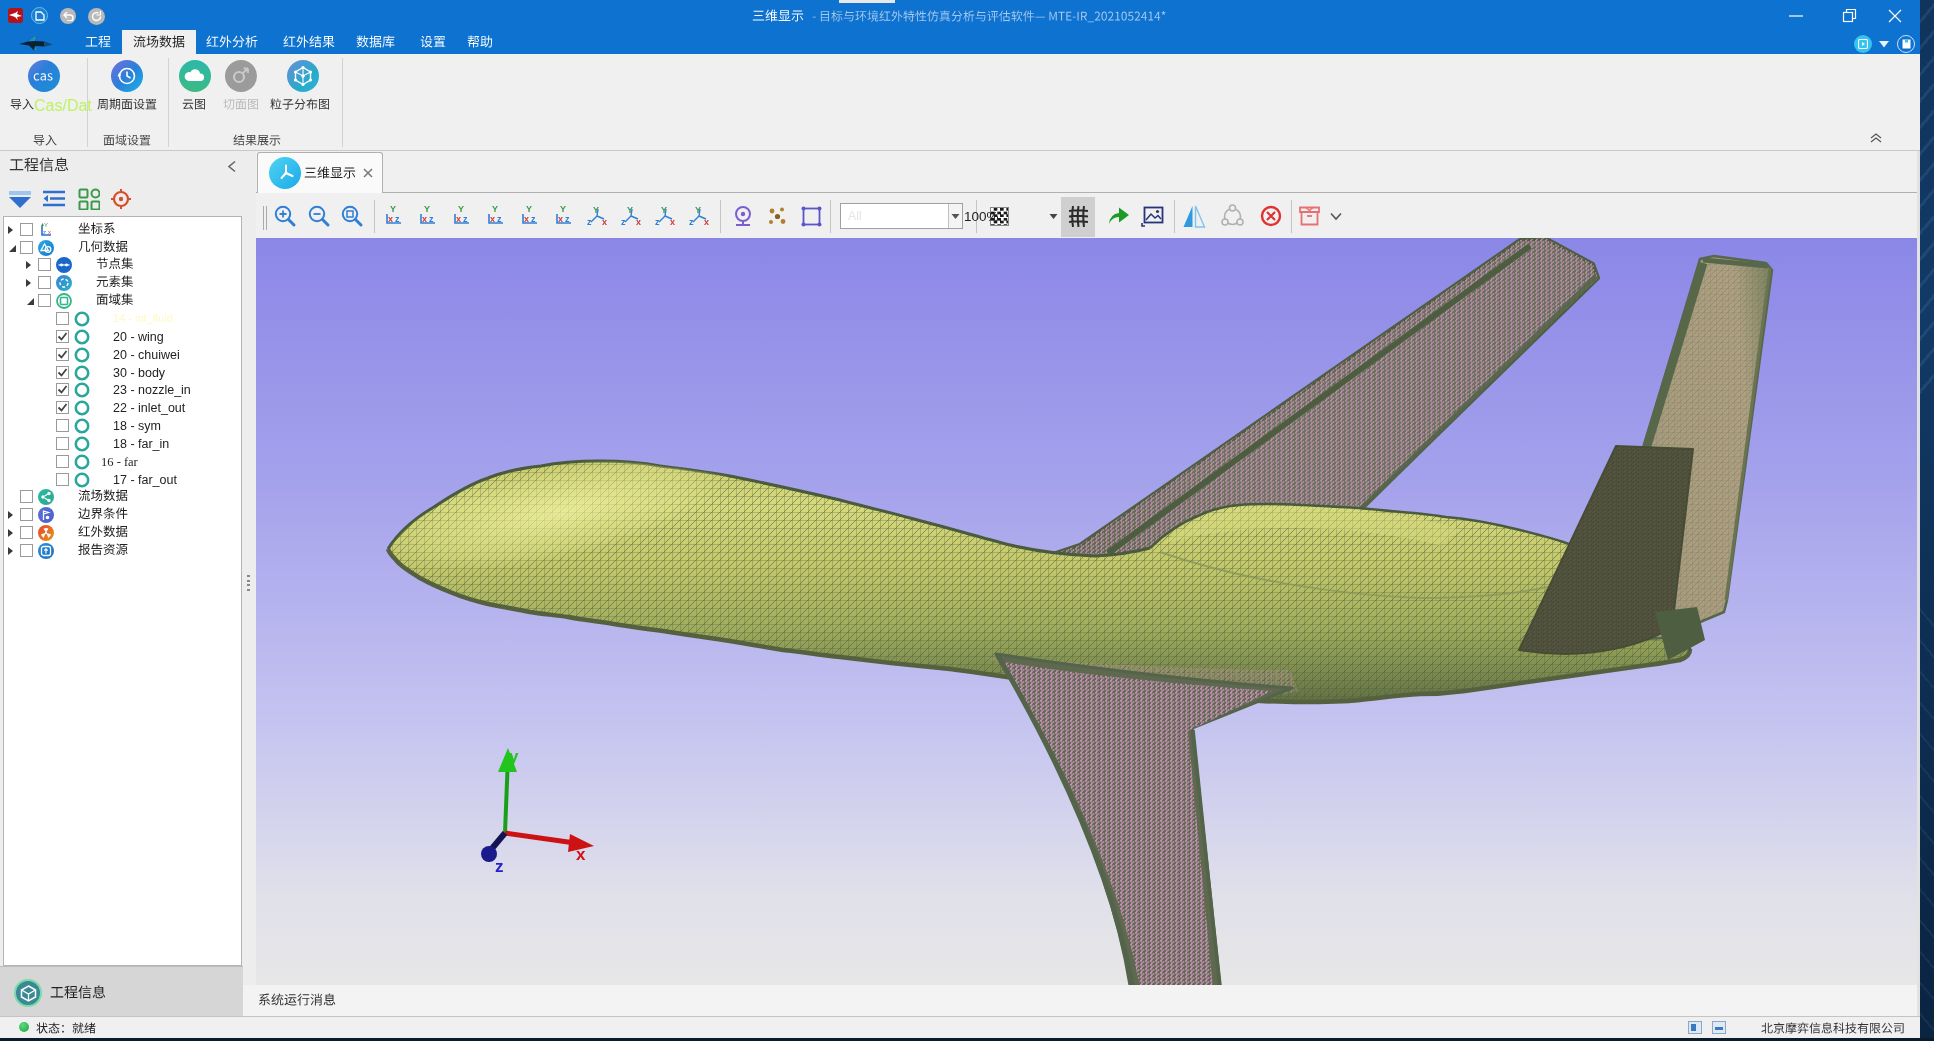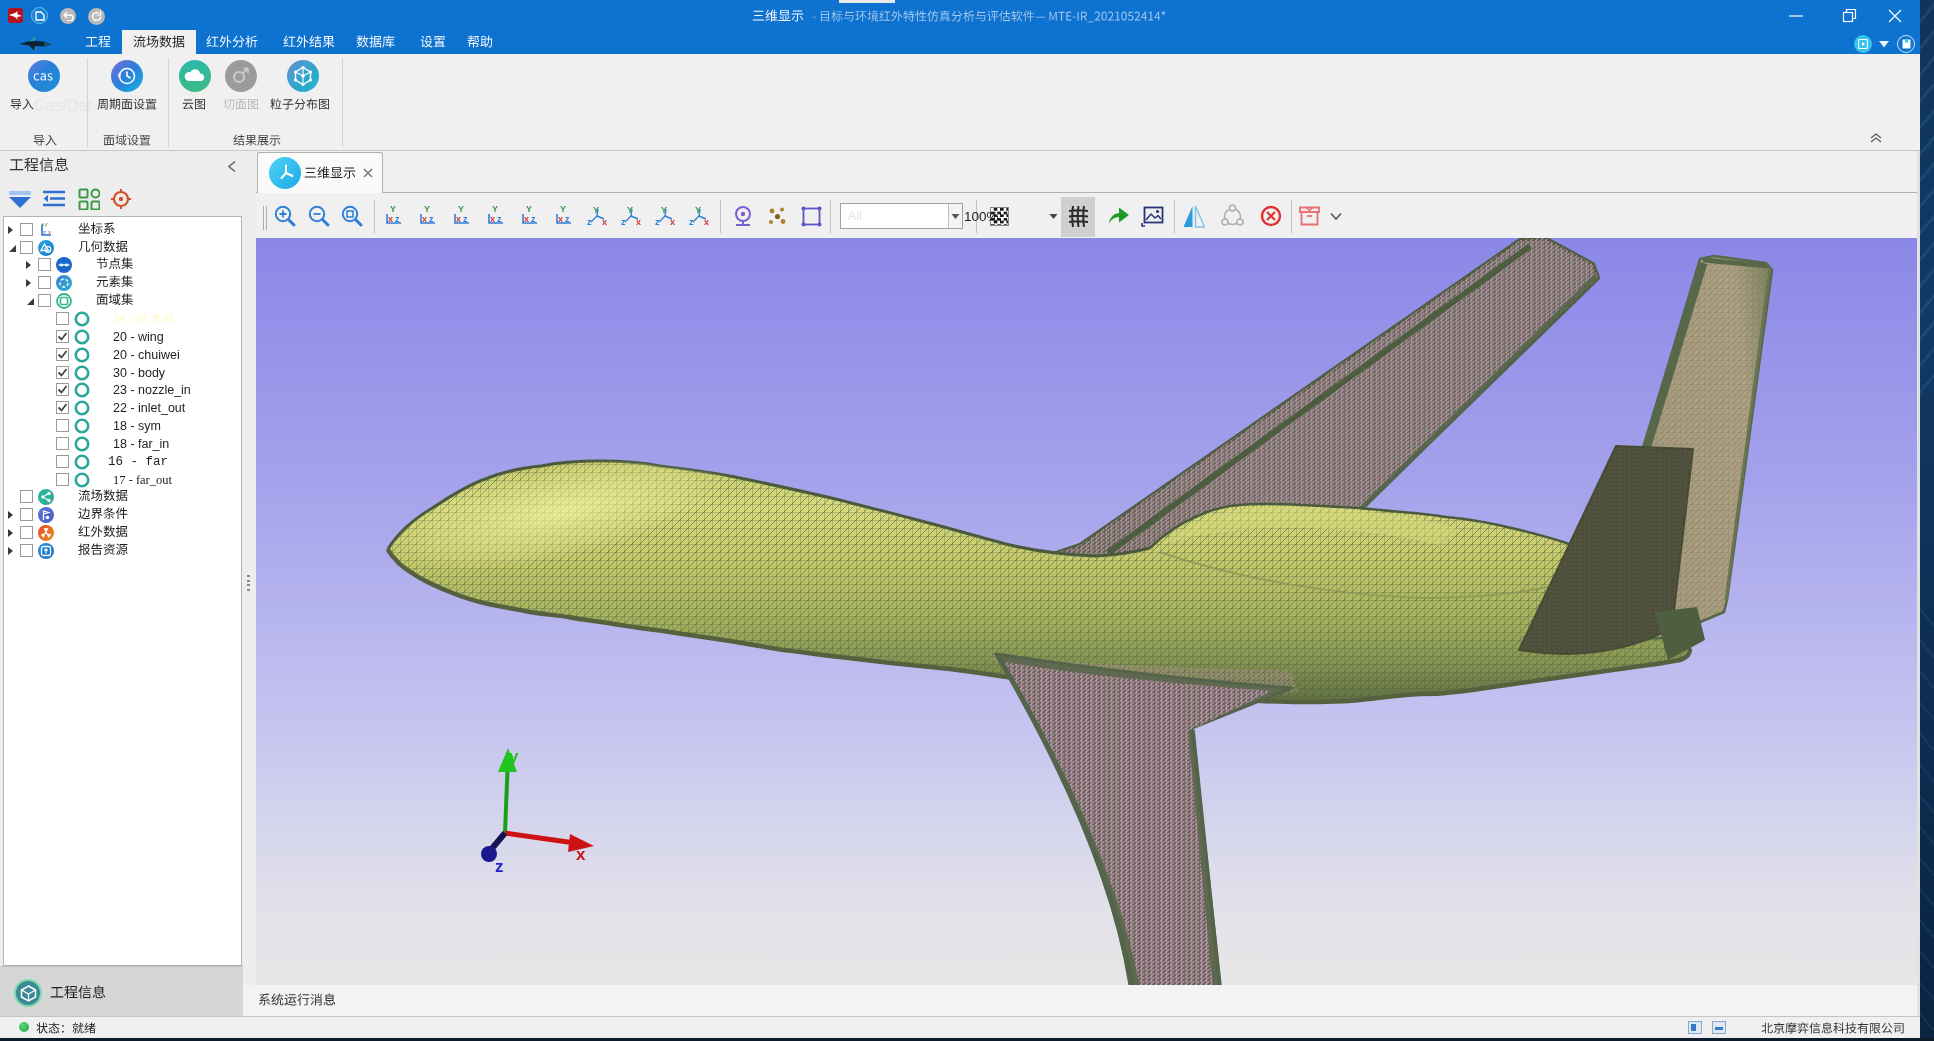--- a/index.html
+++ b/index.html
@@ -116,21 +116,21 @@
     <circle cx="3.5" cy="7" r="1.6" fill="#fff"></circle>
     <circle cx="18.5" cy="7" r="1.6" fill="#fff"></circle>
     <circle cx="11" cy="11" r="1.8" fill="#fff"></circle>
     <circle cx="3.5" cy="15" r="1.6" fill="#fff"></circle>
     <circle cx="18.5" cy="15" r="1.6" fill="#fff"></circle>
     <circle cx="11" cy="19.5" r="1.6" fill="#fff"></circle>
   </svg>
 <div style="position:absolute;left:10px;top:97px;"><svg width="24.0" height="13.2" viewBox="0 0 24.0 13.2" style="overflow:visible">
       <path d="M2.5 8.4C3.3 9 4.1 9.9 4.5 10.5L5.2 9.9C4.8 9.4 4 8.5 3.2 7.9H7.8V10.4C7.8 10.6 7.7 10.7 7.5 10.7C7.2 10.7 6.4 10.7 5.5 10.7C5.6 10.9 5.8 11.2 5.8 11.5C7 11.5 7.7 11.5 8.1 11.3C8.6 11.2 8.7 11 8.7 10.5V7.9H11.3V7.1H8.7V6.1H7.8V7.1H0.7V7.9H3.1ZM1.6 1.3V4.5C1.6 5.6 2.2 5.8 4.2 5.8C4.6 5.8 8.5 5.8 9 5.8C10.5 5.8 10.9 5.5 11.1 4.3C10.8 4.3 10.4 4.2 10.2 4C10.1 4.9 9.9 5.1 8.9 5.1C8.1 5.1 4.8 5.1 4.1 5.1C2.8 5.1 2.6 5 2.6 4.5V3.8H9.9V1H1.6ZM2.6 1.8H9V3H2.6Z M15.5 1.5C16.3 2.1 16.9 2.7 17.5 3.5C16.7 6.9 15.2 9.3 12.5 10.7C12.7 10.9 13.2 11.3 13.3 11.4C15.8 10 17.3 7.8 18.2 4.7C19.5 7.1 20.4 9.9 23.1 11.4C23.2 11.1 23.4 10.6 23.6 10.4C19.6 8 19.9 3.5 16.1 0.7Z" fill="#333333"></path>
     </svg></div>
-<div class="ab" style="left:34px;top:97px;font-size:16px;color:#e5e5e5">Cas/Dat</div>
+<div class="ab" style="left:34px;top:97px;font-size:16px;color:#bef264">Cas/Dat</div>
 <div style="position:absolute;left:97px;top:97px;"><svg width="60.0" height="13.2" viewBox="0 0 60.0 13.2" style="overflow:visible">
       <path d="M1.8 1.1V4.9C1.8 6.8 1.7 9.3 0.4 11C0.6 11.1 1 11.4 1.1 11.6C2.5 9.7 2.7 6.9 2.7 4.9V1.9H9.7V10.4C9.7 10.6 9.6 10.7 9.4 10.7C9.2 10.7 8.4 10.7 7.6 10.7C7.8 10.9 7.9 11.3 7.9 11.5C9 11.5 9.7 11.5 10 11.4C10.4 11.2 10.6 10.9 10.6 10.4V1.1ZM5.6 2.1V3.2H3.5V3.9H5.6V5.1H3.2V5.8H9V5.1H6.5V3.9H8.7V3.2H6.5V2.1ZM3.7 6.8V10.7H4.6V10H8.4V6.8ZM4.6 7.6H7.6V9.3H4.6Z M14.1 8.8C13.8 9.6 13.1 10.5 12.5 11C12.7 11.1 13 11.4 13.2 11.5C13.9 10.9 14.6 10 15 9.1ZM15.9 9.2C16.3 9.8 16.9 10.6 17.1 11.1L17.8 10.6C17.6 10.1 17 9.4 16.5 8.8ZM22.3 1.9V3.8H19.8V1.9ZM19 1.1V5.4C19 7.2 18.9 9.5 17.9 11.1C18.1 11.1 18.4 11.4 18.6 11.6C19.3 10.4 19.6 8.9 19.7 7.4H22.3V10.4C22.3 10.5 22.2 10.6 22 10.6C21.8 10.6 21.2 10.6 20.6 10.6C20.7 10.8 20.8 11.2 20.9 11.5C21.8 11.5 22.3 11.5 22.7 11.3C23 11.2 23.1 10.9 23.1 10.4V1.1ZM22.3 4.6V6.6H19.8C19.8 6.2 19.8 5.8 19.8 5.4V4.6ZM16.6 0.6V2.1H14.5V0.6H13.6V2.1H12.6V2.9H13.6V7.8H12.5V8.6H18.4V7.8H17.5V2.9H18.4V2.1H17.5V0.6ZM14.5 2.9H16.6V3.9H14.5ZM14.5 4.7H16.6V5.8H14.5ZM14.5 6.6H16.6V7.8H14.5Z M28.7 6.6H31.2V7.9H28.7ZM28.7 5.8V4.5H31.2V5.8ZM28.7 8.6H31.2V10H28.7ZM24.7 1.3V2.1H29.3C29.2 2.6 29.1 3.2 29 3.6H25.2V11.5H26.1V10.9H33.8V11.5H34.8V3.6H29.9L30.4 2.1H35.3V1.3ZM26.1 10V4.5H27.8V10ZM33.8 10H32V4.5H33.8Z M37.5 1.2C38.1 1.8 38.9 2.6 39.3 3.1L39.9 2.5C39.5 2 38.7 1.2 38.1 0.7ZM36.5 4.2V5.1H38.2V9.4C38.2 10 37.8 10.4 37.6 10.5C37.8 10.7 38 11.1 38.1 11.3C38.3 11 38.6 10.8 40.7 9.2C40.6 9 40.5 8.7 40.4 8.5L39.1 9.4V4.2ZM41.9 0.9V2.2C41.9 3.1 41.6 4.1 40 4.8C40.2 5 40.5 5.3 40.6 5.5C42.4 4.7 42.7 3.4 42.7 2.3V1.8H44.9V3.7C44.9 4.6 45 4.9 45.9 4.9C46 4.9 46.6 4.9 46.8 4.9C47 4.9 47.3 4.9 47.4 4.9C47.4 4.7 47.4 4.3 47.3 4.1C47.2 4.1 46.9 4.2 46.8 4.2C46.6 4.2 46.1 4.2 45.9 4.2C45.7 4.2 45.7 4 45.7 3.7V0.9ZM45.7 6.6C45.2 7.6 44.6 8.4 43.8 9C43 8.4 42.3 7.5 41.9 6.6ZM40.6 5.8V6.6H41.2L41.1 6.7C41.5 7.8 42.2 8.7 43.1 9.5C42.2 10.1 41.1 10.5 40.1 10.7C40.3 10.9 40.5 11.3 40.5 11.5C41.7 11.2 42.8 10.8 43.8 10.1C44.7 10.8 45.8 11.3 47 11.6C47.1 11.3 47.4 10.9 47.6 10.8C46.4 10.5 45.4 10.1 44.5 9.5C45.5 8.6 46.3 7.5 46.8 6L46.3 5.7L46.1 5.8Z M55.8 1.6H57.8V2.7H55.8ZM53 1.6H55V2.7H53ZM50.3 1.6H52.2V2.7H50.3ZM50.3 5.4V10.5H48.7V11.2H59.3V10.5H57.7V5.4H53.9L54.1 4.7H59.1V4H54.2L54.4 3.3H58.7V0.9H49.4V3.3H53.4L53.4 4H48.8V4.7H53.2L53.1 5.4ZM51.1 10.5V9.7H56.8V10.5ZM51.1 7.3H56.8V8H51.1ZM51.1 6.7V6H56.8V6.7ZM51.1 8.5H56.8V9.2H51.1Z" fill="#333333"></path>
     </svg></div>
 <div style="position:absolute;left:182px;top:97px;"><svg width="24.0" height="13.2" viewBox="0 0 24.0 13.2" style="overflow:visible">
       <path d="M2 1.4V2.4H10.1V1.4ZM1.7 11.1C2.2 10.9 2.9 10.8 9.5 10.3C9.8 10.8 10 11.2 10.2 11.6L11.1 11.1C10.5 9.9 9.3 8.2 8.3 6.8L7.4 7.2C7.9 7.9 8.5 8.7 9 9.4L2.9 9.9C3.9 8.7 4.8 7.3 5.7 5.7H11.3V4.8H0.7V5.7H4.4C3.6 7.3 2.6 8.8 2.3 9.2C1.9 9.7 1.6 10 1.3 10.1C1.5 10.4 1.6 10.9 1.7 11.1Z M16.5 7.2C17.5 7.4 18.7 7.8 19.4 8.2L19.7 7.6C19.1 7.2 17.8 6.9 16.9 6.7ZM15.3 8.7C17 8.9 19 9.4 20.2 9.8L20.6 9.2C19.4 8.8 17.3 8.3 15.7 8.1ZM13 1V11.5H13.9V11H22.1V11.5H23V1ZM13.9 10.2V1.8H22.1V10.2ZM17 2.1C16.4 3 15.3 4 14.3 4.6C14.5 4.7 14.8 5 14.9 5.1C15.3 4.9 15.7 4.6 16 4.3C16.4 4.7 16.8 5 17.3 5.4C16.3 5.8 15.2 6.2 14.1 6.4C14.2 6.6 14.4 6.9 14.5 7.1C15.7 6.9 17 6.4 18.1 5.8C19.1 6.3 20.2 6.8 21.4 7C21.5 6.8 21.7 6.5 21.9 6.3C20.8 6.1 19.8 5.8 18.8 5.4C19.7 4.8 20.5 4.1 21 3.3L20.5 3L20.3 3H17.2C17.4 2.8 17.6 2.6 17.7 2.3ZM16.5 3.8 16.6 3.7H19.7C19.3 4.2 18.7 4.6 18.1 5C17.5 4.6 16.9 4.2 16.5 3.8Z" fill="#333333"></path>
     </svg></div>
 <div style="position:absolute;left:223px;top:97px;"><svg width="36.0" height="13.2" viewBox="0 0 36.0 13.2" style="overflow:visible">
       <path d="M5 1.5V2.4H7C6.9 5.9 6.7 9.2 3.7 10.8C4 11 4.2 11.3 4.4 11.5C7.5 9.7 7.8 6.1 7.9 2.4H10.4C10.2 7.8 10 9.8 9.6 10.3C9.5 10.5 9.4 10.5 9.2 10.5C8.9 10.5 8.3 10.5 7.6 10.4C7.7 10.7 7.8 11.1 7.8 11.4C8.5 11.4 9.1 11.4 9.5 11.4C9.9 11.3 10.2 11.2 10.5 10.8C11 10.2 11.1 8.2 11.3 2C11.3 1.9 11.3 1.5 11.3 1.5ZM1.8 9.8C2.1 9.5 2.4 9.3 5.3 8C5.2 7.8 5.2 7.5 5.1 7.2L2.8 8.2V4.6L5.2 4.1L5.1 3.3L2.8 3.7V0.9H1.9V3.9L0.3 4.3L0.5 5.1L1.9 4.8V8.1C1.9 8.6 1.6 8.8 1.4 8.9C1.5 9.1 1.7 9.5 1.8 9.8Z M16.7 6.6H19.2V7.9H16.7ZM16.7 5.8V4.5H19.2V5.8ZM16.7 8.6H19.2V10H16.7ZM12.7 1.3V2.1H17.3C17.2 2.6 17.1 3.2 17 3.6H13.2V11.5H14.1V10.9H21.8V11.5H22.8V3.6H17.9L18.4 2.1H23.3V1.3ZM14.1 10V4.5H15.8V10ZM21.8 10H20V4.5H21.8Z M28.5 7.2C29.5 7.4 30.7 7.8 31.4 8.2L31.7 7.6C31.1 7.2 29.8 6.9 28.9 6.7ZM27.3 8.7C29 8.9 31 9.4 32.2 9.8L32.6 9.2C31.4 8.8 29.3 8.3 27.7 8.1ZM25 1V11.5H25.9V11H34.1V11.5H35V1ZM25.9 10.2V1.8H34.1V10.2ZM29 2.1C28.4 3 27.3 4 26.3 4.6C26.5 4.7 26.8 5 26.9 5.1C27.3 4.9 27.7 4.6 28 4.3C28.4 4.7 28.8 5 29.3 5.4C28.3 5.8 27.2 6.2 26.1 6.4C26.2 6.6 26.4 6.9 26.5 7.1C27.7 6.9 29 6.4 30.1 5.8C31.1 6.3 32.2 6.8 33.4 7C33.5 6.8 33.7 6.5 33.9 6.3C32.8 6.1 31.8 5.8 30.8 5.4C31.7 4.8 32.5 4.1 33 3.3L32.5 3L32.3 3H29.2C29.4 2.8 29.6 2.6 29.7 2.3ZM28.5 3.8 28.6 3.7H31.7C31.3 4.2 30.7 4.6 30.1 5C29.5 4.6 28.9 4.2 28.5 3.8Z" fill="#b9b9b9"></path>
     </svg></div>
 <div style="position:absolute;left:270px;top:97px;"><svg width="60.0" height="13.2" viewBox="0 0 60.0 13.2" style="overflow:visible">
@@ -288,26 +288,26 @@
 <div class="ab" style="left:113px;top:419px;font-size:12.5px;color:#222;font-family:'Liberation Sans',sans-serif">18 - sym</div>
 <div class="ab" style="left:56px;top:437px;width:13px;height:13px;background:#fff;border:1px solid #9a9a9a"></div>
 <svg class="ab" style="left:74px;top:436px" width="16" height="16">
     <circle cx="8" cy="8" r="6.2" fill="#fff" stroke="#2aa79b" stroke-width="2.6"></circle>
   </svg>
 <div class="ab" style="left:113px;top:437px;font-size:12.5px;color:#222;font-family:'Liberation Sans',sans-serif">18 - far_in</div>
 <div class="ab" style="left:56px;top:455px;width:13px;height:13px;background:#fff;border:1px solid #9a9a9a"></div>
 <svg class="ab" style="left:74px;top:454px" width="16" height="16">
     <circle cx="8" cy="8" r="6.2" fill="#fff" stroke="#2aa79b" stroke-width="2.6"></circle>
   </svg>
-<div class="ab" style="left:108px;top:455px;font-size:12.5px;color:#222;font-family:Liberation Mono, monospace">16 - far</div>
+<div class="ab" style="left:101px;top:455px;font-size:12.5px;color:#222;font-family:Liberation Serif, serif">16 - far</div>
 <div class="ab" style="left:56px;top:473px;width:13px;height:13px;background:#fff;border:1px solid #9a9a9a"></div>
 <svg class="ab" style="left:74px;top:472px" width="16" height="16">
     <circle cx="8" cy="8" r="6.2" fill="#fff" stroke="#2aa79b" stroke-width="2.6"></circle>
   </svg>
-<div class="ab" style="left:113px;top:473px;font-size:12.5px;color:#222;font-family:Liberation Serif, serif">17 - far_out</div>
+<div class="ab" style="left:113px;top:473px;font-size:12.5px;color:#222;font-family:Liberation Sans, sans-serif">17 - far_out</div>
 <div class="ab" style="left:20px;top:490px;width:13px;height:13px;background:#fff;border:1px solid #9a9a9a"></div>
 <div class="ab" style="left:38px;top:489px;width:16px;height:16px;border-radius:50%;background:linear-gradient(135deg,#2bb9a9,#2aa88a)"></div>
 <svg class="ab" style="left:40px;top:491px" width="12" height="12">
     <circle cx="3" cy="6" r="1.7" fill="#fff"></circle>
     <circle cx="9" cy="2.5" r="1.7" fill="#fff"></circle>
     <circle cx="9" cy="9.5" r="1.7" fill="#fff"></circle>
     <path d="M4.5 5 L8 3 M4.5 7 L8 9" stroke="#fff" stroke-width="1.2"></path>
   </svg>
 <div style="position:absolute;left:78px;top:489px;"><svg width="50.0" height="13.8" viewBox="0 0 50.0 13.8" style="overflow:visible">
       <path d="M7.2 6.5V11.5H8.1V6.5ZM5 6.5V7.8C5 8.9 4.8 10.3 3.3 11.3C3.5 11.5 3.8 11.8 4 12C5.7 10.8 5.9 9.2 5.9 7.8V6.5ZM9.4 6.5V10.4C9.4 11.2 9.5 11.4 9.7 11.6C9.9 11.7 10.1 11.8 10.4 11.8C10.5 11.8 10.8 11.8 11 11.8C11.2 11.8 11.5 11.7 11.6 11.7C11.8 11.6 11.9 11.4 11.9 11.2C12 10.9 12 10.3 12.1 9.7C11.8 9.7 11.6 9.5 11.4 9.4C11.4 10 11.4 10.4 11.3 10.6C11.3 10.8 11.3 10.9 11.2 11C11.2 11 11.1 11 10.9 11C10.8 11 10.7 11 10.6 11C10.5 11 10.4 11 10.4 11C10.3 10.9 10.3 10.8 10.3 10.5V6.5ZM1.1 1.3C1.8 1.8 2.7 2.4 3.2 2.9L3.8 2.2C3.3 1.7 2.4 1.1 1.6 0.7ZM0.5 4.8C1.3 5.1 2.3 5.7 2.8 6.1L3.3 5.4C2.8 4.9 1.8 4.4 1 4.1ZM0.8 11.2 1.6 11.8C2.3 10.7 3.2 9.1 3.9 7.8L3.2 7.2C2.5 8.6 1.5 10.2 0.8 11.2ZM7 0.7C7.2 1.1 7.4 1.7 7.5 2.1H4V3H6.4C5.9 3.6 5.2 4.5 5 4.8C4.7 5 4.4 5.1 4.1 5.1C4.2 5.3 4.3 5.8 4.4 6C4.7 5.9 5.3 5.8 10.5 5.5C10.7 5.8 10.9 6.1 11.1 6.4L11.8 5.9C11.4 5.1 10.4 4 9.6 3.2L8.9 3.6C9.2 3.9 9.6 4.3 9.9 4.7L6 4.9C6.4 4.4 7 3.6 7.5 3H11.8V2.1H8.5C8.4 1.7 8.1 1 7.8 0.5Z M17.6 5.6C17.8 5.5 18.1 5.4 18.7 5.4H19.6C19.1 6.8 18.2 7.9 17 8.7L16.9 8L15.6 8.5V4.4H16.9V3.5H15.6V0.6H14.7V3.5H13.1V4.4H14.7V8.8C14 9 13.4 9.2 12.9 9.4L13.3 10.3C14.3 9.9 15.8 9.3 17.1 8.8L17 8.7C17.2 8.8 17.6 9.1 17.7 9.2C18.9 8.4 19.9 7 20.5 5.4H21.6C20.8 8.1 19.4 10.2 17.2 11.4C17.4 11.6 17.8 11.8 18 12C20.1 10.6 21.6 8.4 22.4 5.4H23.3C23.1 9.1 22.8 10.5 22.5 10.9C22.3 11 22.2 11.1 22 11.1C21.8 11.1 21.3 11.1 20.8 11C21 11.2 21.1 11.6 21.1 11.9C21.6 11.9 22.1 11.9 22.4 11.9C22.8 11.8 23 11.8 23.3 11.4C23.7 10.9 24 9.4 24.2 5C24.2 4.9 24.2 4.5 24.2 4.5H19.2C20.5 3.8 21.8 2.7 23.1 1.5L22.4 1L22.2 1.1H17.2V2H21.2C20.1 3 18.9 3.8 18.5 4.1C18 4.4 17.6 4.6 17.2 4.7C17.4 4.9 17.6 5.4 17.6 5.6Z M30.5 0.7C30.3 1.2 29.9 2 29.6 2.4L30.2 2.7C30.5 2.3 31 1.7 31.3 1.1ZM26.1 1.1C26.4 1.6 26.8 2.3 26.9 2.7L27.6 2.4C27.5 2 27.1 1.3 26.8 0.8ZM30.1 7.8C29.8 8.4 29.4 8.9 29 9.4C28.5 9.2 28 8.9 27.5 8.8C27.7 8.4 27.9 8.1 28.1 7.8ZM26.4 9.1C27 9.3 27.7 9.6 28.3 10C27.5 10.5 26.5 10.9 25.5 11.2C25.7 11.3 25.9 11.7 26 11.9C27.1 11.6 28.2 11.1 29.1 10.4C29.5 10.6 29.9 10.9 30.1 11.1L30.8 10.5C30.5 10.3 30.1 10 29.7 9.8C30.4 9.1 30.9 8.2 31.2 7.1L30.7 6.9L30.5 7H28.5L28.8 6.3L27.9 6.2C27.8 6.4 27.7 6.7 27.6 7H25.9V7.8H27.2C26.9 8.2 26.6 8.7 26.4 9.1ZM28.2 0.5V2.8H25.6V3.6H27.9C27.3 4.4 26.4 5.2 25.5 5.6C25.7 5.7 25.9 6.1 26 6.3C26.8 5.9 27.6 5.2 28.2 4.4V5.9H29.1V4.2C29.7 4.7 30.4 5.3 30.8 5.6L31.3 4.9C31 4.7 29.9 4 29.3 3.6H31.6V2.8H29.1V0.5ZM32.9 0.6C32.5 2.8 32 4.9 31 6.2C31.2 6.3 31.6 6.6 31.7 6.8C32 6.3 32.3 5.8 32.6 5.2C32.9 6.4 33.2 7.5 33.7 8.5C33 9.7 32 10.6 30.6 11.3C30.8 11.5 31.1 11.8 31.2 12C32.4 11.3 33.4 10.5 34.1 9.4C34.8 10.4 35.5 11.3 36.5 11.9C36.7 11.7 36.9 11.3 37.1 11.2C36.1 10.6 35.3 9.7 34.6 8.5C35.3 7.2 35.7 5.7 36 3.8H36.9V2.9H33.3C33.5 2.2 33.6 1.5 33.7 0.7ZM35.1 3.8C34.9 5.2 34.6 6.5 34.2 7.5C33.7 6.4 33.3 5.1 33.1 3.8Z M43.5 8V12H44.4V11.5H48.2V12H49.1V8H46.7V6.5H49.5V5.7H46.7V4.3H49V1H42.4V4.8C42.4 6.8 42.3 9.5 41 11.5C41.2 11.6 41.6 11.8 41.8 12C42.8 10.5 43.2 8.3 43.3 6.5H45.8V8ZM43.4 1.9H48.1V3.5H43.4ZM43.4 4.3H45.8V5.7H43.3L43.4 4.8ZM44.4 10.7V8.8H48.2V10.7ZM39.6 0.5V3H38V3.9H39.6V6.6C38.9 6.8 38.3 7 37.9 7.1L38.1 8.1L39.6 7.6V10.8C39.6 11 39.5 11.1 39.4 11.1C39.2 11.1 38.7 11.1 38.2 11.1C38.3 11.3 38.4 11.7 38.5 11.9C39.2 11.9 39.7 11.9 40 11.7C40.4 11.6 40.5 11.3 40.5 10.8V7.3L41.9 6.8L41.8 6L40.5 6.4V3.9H41.9V3H40.5V0.5Z" fill="#222222"></path>

